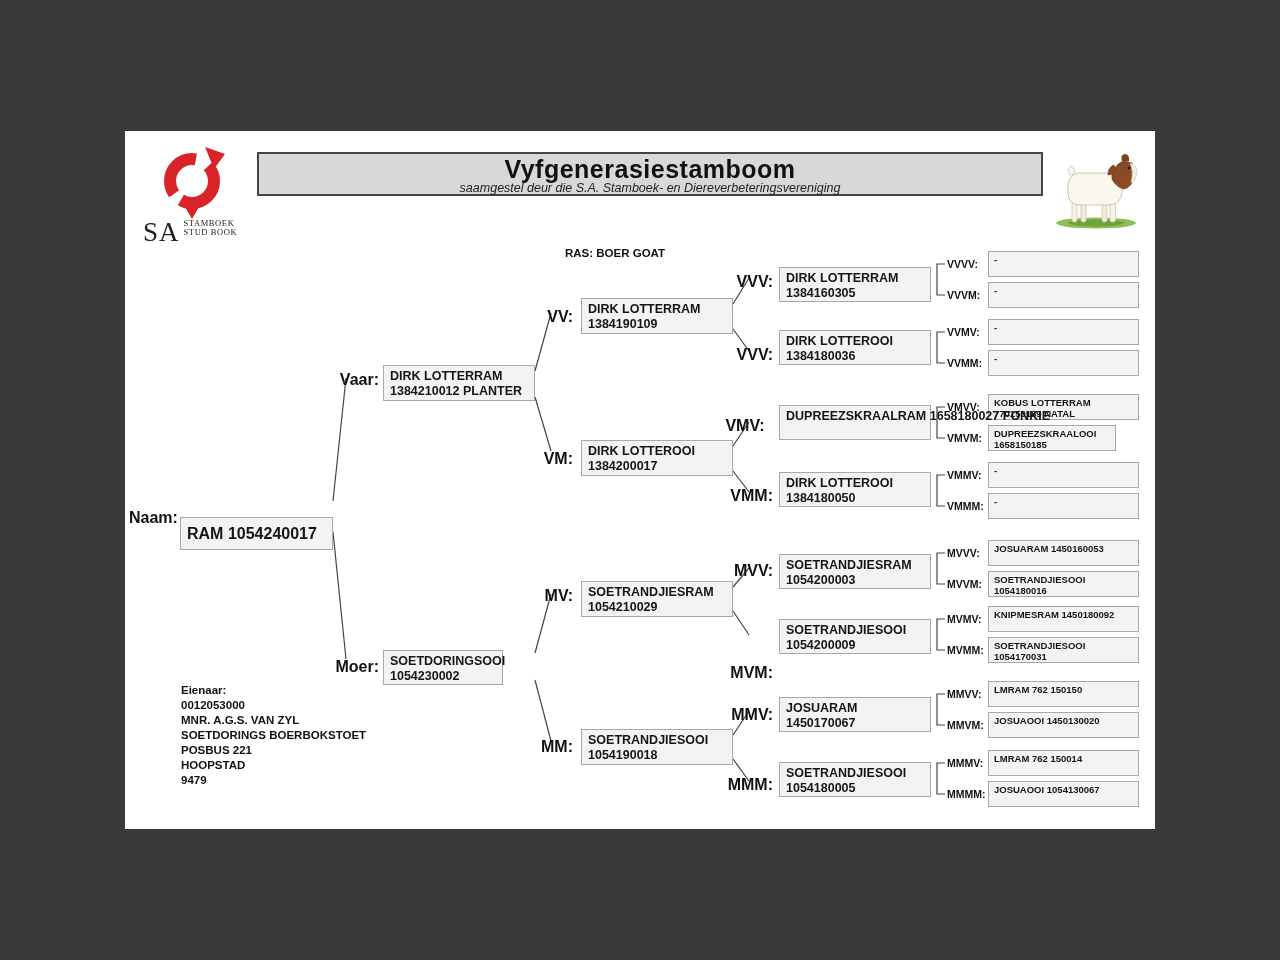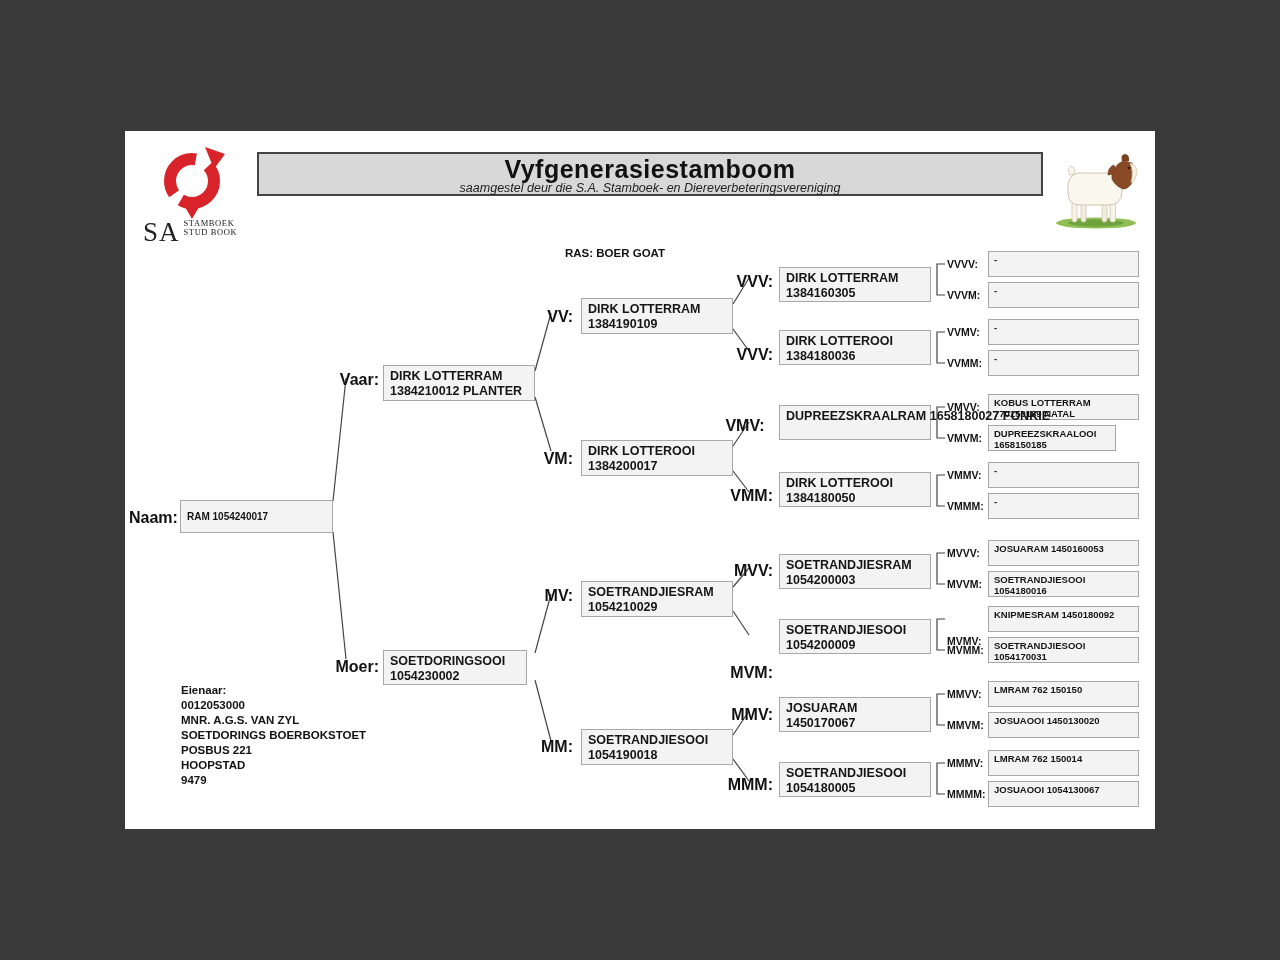--- a/index.html
+++ b/index.html
@@ -14,21 +14,21 @@
   .logo{position:absolute;left:18px;top:14px;width:120px;height:100px;}
   .logo-sym{position:absolute;left:12px;top:0px;}
   .logo-text{position:absolute;left:0px;top:72px;white-space:nowrap;}
   .logo-sa{font-family:"Liberation Serif",serif;font-size:27px;color:#222;letter-spacing:1px;}
   .logo-org{display:inline-block;vertical-align:6px;margin-left:4px;font-family:"Liberation Serif",serif;font-size:8.5px;color:#222;letter-spacing:0.6px;line-height:9px;}
   
   .plabel{position:absolute;font-size:16px;font-weight:bold;color:#111;text-align:right;}
   .pbox{position:absolute;background:#f3f3f3;border:1px solid #a8a8a8;box-sizing:border-box;font-size:12.5px;font-weight:bold;color:#151515;line-height:15px;padding:3px 6px;white-space:pre-line;}
   .pbox.small{font-size:9.5px;line-height:11px;padding:2px 5px;}
   .pbox.nowrap{white-space:nowrap;overflow:visible;z-index:3;}
-  .namebox{padding-top:8px;font-size:10px;}
+  .namebox{padding-top:8px;font-size:16px;margin-top:17px;}
   .details{position:absolute;left:56px;top:409px;font-size:11.5px;font-weight:bold;color:#111;line-height:18px;}
   .owner{position:absolute;left:56px;top:552px;font-size:11.5px;font-weight:bold;color:#111;line-height:15px;}
   .g4label{font-size:10.5px;}
   svg.conn{position:absolute;left:0;top:0;pointer-events:none;}
   svg.conn line, svg.conn path{stroke:#444;stroke-width:1.2;fill:none;}
 </style>
 </head>
 <body>
 
 <div class="canvas">
@@ -104,21 +104,21 @@
       <div>SOETDORINGS BOERBOKSTOET</div>
       <div>POSBUS 221</div>
       <div>HOOPSTAD</div>
       <div>9479</div>
     </div>
 
     <div class="plabel" style="left:186px;top:240px;width:68px;">Vaar:</div>
     <div class="pbox" style="left:258px;top:234px;width:152px;height:36px;">DIRK LOTTERRAM
 1384210012 PLANTER</div>
     <div class="plabel" style="left:186px;top:527px;width:68px;">Moer:</div>
-    <div class="pbox" style="left:258px;top:519px;width:144px;height:35px;">SOETDORINGSOOI
+    <div class="pbox" style="left:258px;top:519px;width:120px;height:35px;">SOETDORINGSOOI
 1054230002</div>
 
     <div class="plabel" style="left:400px;top:177px;width:48px;">VV:</div>
     <div class="pbox" style="left:456px;top:167px;width:152px;height:36px;">DIRK LOTTERRAM
 1384190109</div>
     <div class="plabel" style="left:400px;top:319px;width:48px;">VM:</div>
     <div class="pbox" style="left:456px;top:309px;width:152px;height:36px;">DIRK LOTTEROOI
 1384200017</div>
     <div class="plabel" style="left:400px;top:456px;width:48px;">MV:</div>
     <div class="pbox" style="left:456px;top:450px;width:152px;height:36px;">SOETRANDJIESRAM
@@ -167,21 +167,21 @@
 1658150185</div>
     <div class="plabel g4label" style="left:822px;top:338px;width:40px;text-align:left;">VMMV:</div>
     <div class="pbox small" style="left:863px;top:331px;width:151px;height:26px;">-</div>
     <div class="plabel g4label" style="left:822px;top:369px;width:40px;text-align:left;">VMMM:</div>
     <div class="pbox small" style="left:863px;top:362px;width:151px;height:26px;">-</div>
     <div class="plabel g4label" style="left:822px;top:416px;width:40px;text-align:left;">MVVV:</div>
     <div class="pbox small" style="left:863px;top:409px;width:151px;height:26px;">JOSUARAM 1450160053</div>
     <div class="plabel g4label" style="left:822px;top:447px;width:40px;text-align:left;">MVVM:</div>
     <div class="pbox small" style="left:863px;top:440px;width:151px;height:26px;">SOETRANDJIESOOI
 1054180016</div>
-    <div class="plabel g4label" style="left:822px;top:482px;width:40px;text-align:left;margin-top:22px;">MVMV:</div>
+    <div class="plabel g4label" style="left:822px;top:482px;width:40px;text-align:left;">MVMV:</div>
     <div class="pbox small" style="left:863px;top:475px;width:151px;height:26px;">KNIPMESRAM 1450180092</div>
     <div class="plabel g4label" style="left:822px;top:513px;width:40px;text-align:left;">MVMM:</div>
     <div class="pbox small" style="left:863px;top:506px;width:151px;height:26px;">SOETRANDJIESOOI
 1054170031</div>
     <div class="plabel g4label" style="left:822px;top:557px;width:40px;text-align:left;">MMVV:</div>
     <div class="pbox small" style="left:863px;top:550px;width:151px;height:26px;">LMRAM 762 150150</div>
     <div class="plabel g4label" style="left:822px;top:588px;width:40px;text-align:left;">MMVM:</div>
     <div class="pbox small" style="left:863px;top:581px;width:151px;height:26px;">JOSUAOOI 1450130020</div>
     <div class="plabel g4label" style="left:822px;top:626px;width:40px;text-align:left;">MMMV:</div>
     <div class="pbox small" style="left:863px;top:619px;width:151px;height:26px;">LMRAM 762 150014</div>

